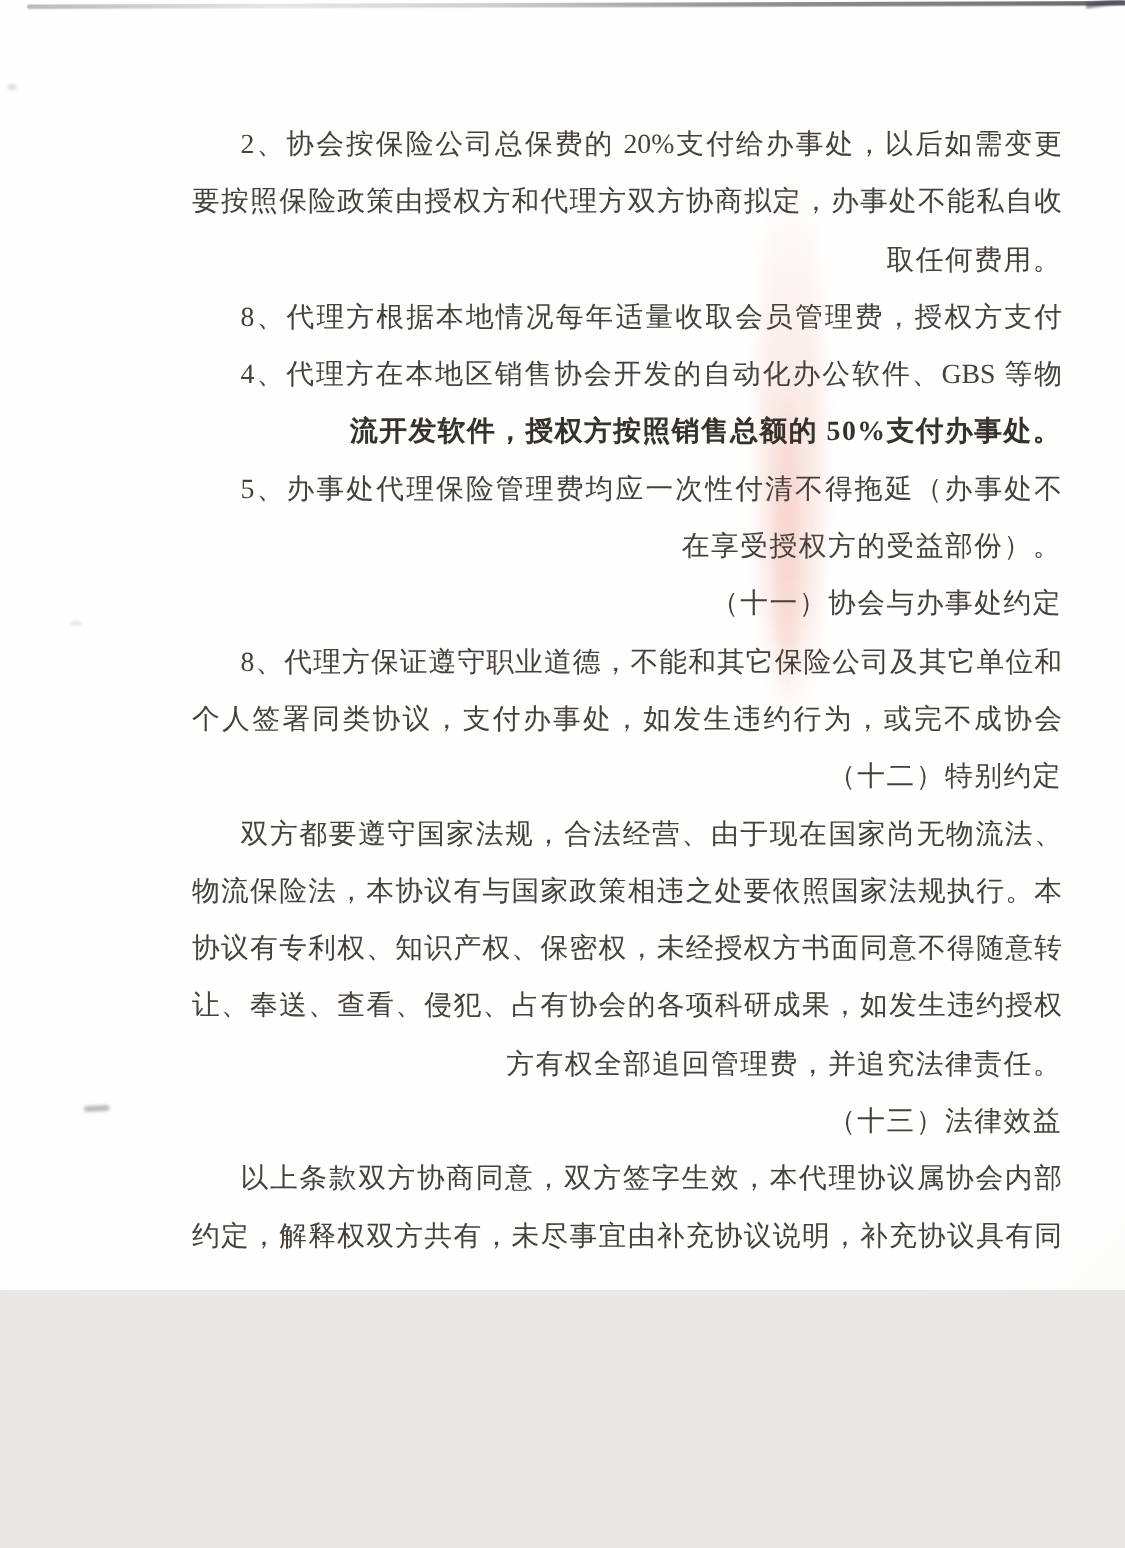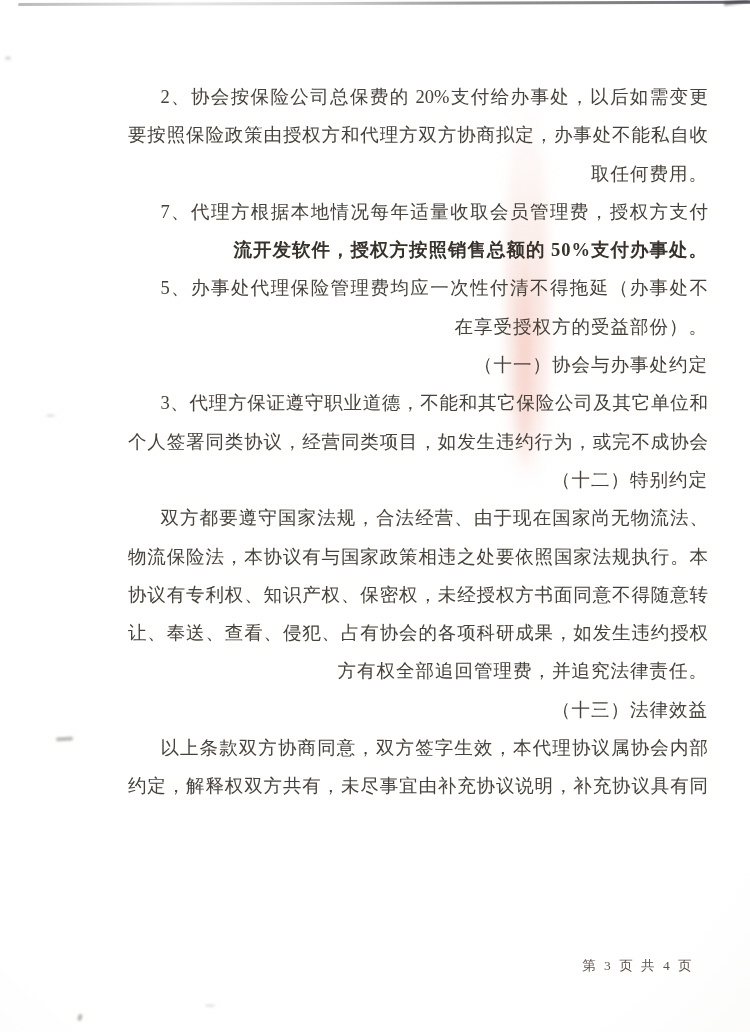--- a/index.html
+++ b/index.html
@@ -6,21 +6,21 @@
     margin: 0;
     padding: 0;
     width: 750px;
     height: 1032px;
     overflow: hidden;
     background: #e9e8e5;
   }
   .page {
     position: relative;
     width: 750px;
-    height: 1032px;
+    height: 860px;
     background:
       radial-gradient(ellipse 130% 120% at 45% 42%, rgba(255,255,255,0.9) 55%, rgba(240,238,234,0.9) 100%),
       #fbfaf8;
     font-family: "Liberation Serif", "DejaVu Serif", serif;
     overflow: hidden;
     text-decoration: underline;
   }
   
   .top-edge {
     position: absolute;
@@ -137,27 +137,28 @@
   <div class="smudge dash1"></div>
   <div class="smudge comma1"></div>
   <div class="smudge speck1"></div>
   <div class="smudge speck2"></div>
   <div class="smudge speck3"></div>
 
   <div class="text-block">
       <div class="line indent justify">2、协会按保险公司总保费的 20%支付给办事处，以后如需变更</div>
       <div class="line justify">要按照保险政策由授权方和代理方双方协商拟定，办事处不能私自收</div>
       <div class="line">取任何费用。</div>
-      <div class="line indent justify">7、代理方根据本地情况每年适量收取会员管理费，授权方支付</div>
+      <div class="line indent justify">8、代理方根据本地情况每年适量收取会员管理费，授权方支付</div>
+      <div class="line indent justify">4、代理方在本地区销售协会开发的自动化办公软件、GBS 等物</div>
       <div class="line dark">流开发软件，授权方按照销售总额的 50%支付办事处。</div>
       <div class="line indent justify">5、办事处代理保险管理费均应一次性付清不得拖延（办事处不</div>
       <div class="line">在享受授权方的受益部份）。</div>
       <div class="line indent">（十一）协会与办事处约定</div>
-      <div class="line indent justify">3、代理方保证遵守职业道德，不能和其它保险公司及其它单位和</div>
-      <div class="line justify">个人签署同类协议，经营同类项目，如发生违约行为，或完不成协会</div>
+      <div class="line indent justify">8、代理方保证遵守职业道德，不能和其它保险公司及其它单位和</div>
+      <div class="line justify">个人签署同类协议，支付办事处，如发生违约行为，或完不成协会</div>
       <div class="line indent">（十二）特别约定</div>
       <div class="line indent justify">双方都要遵守国家法规，合法经营、由于现在国家尚无物流法、</div>
       <div class="line justify">物流保险法，本协议有与国家政策相违之处要依照国家法规执行。本</div>
       <div class="line justify">协议有专利权、知识产权、保密权，未经授权方书面同意不得随意转</div>
       <div class="line justify">让、奉送、查看、侵犯、占有协会的各项科研成果，如发生违约授权</div>
       <div class="line">方有权全部追回管理费，并追究法律责任。</div>
       <div class="line indent">（十三）法律效益</div>
       <div class="line indent justify">以上条款双方协商同意，双方签字生效，本代理协议属协会内部</div>
       <div class="line justify">约定，解释权双方共有，未尽事宜由补充协议说明，补充协议具有同</div>
     </div>

